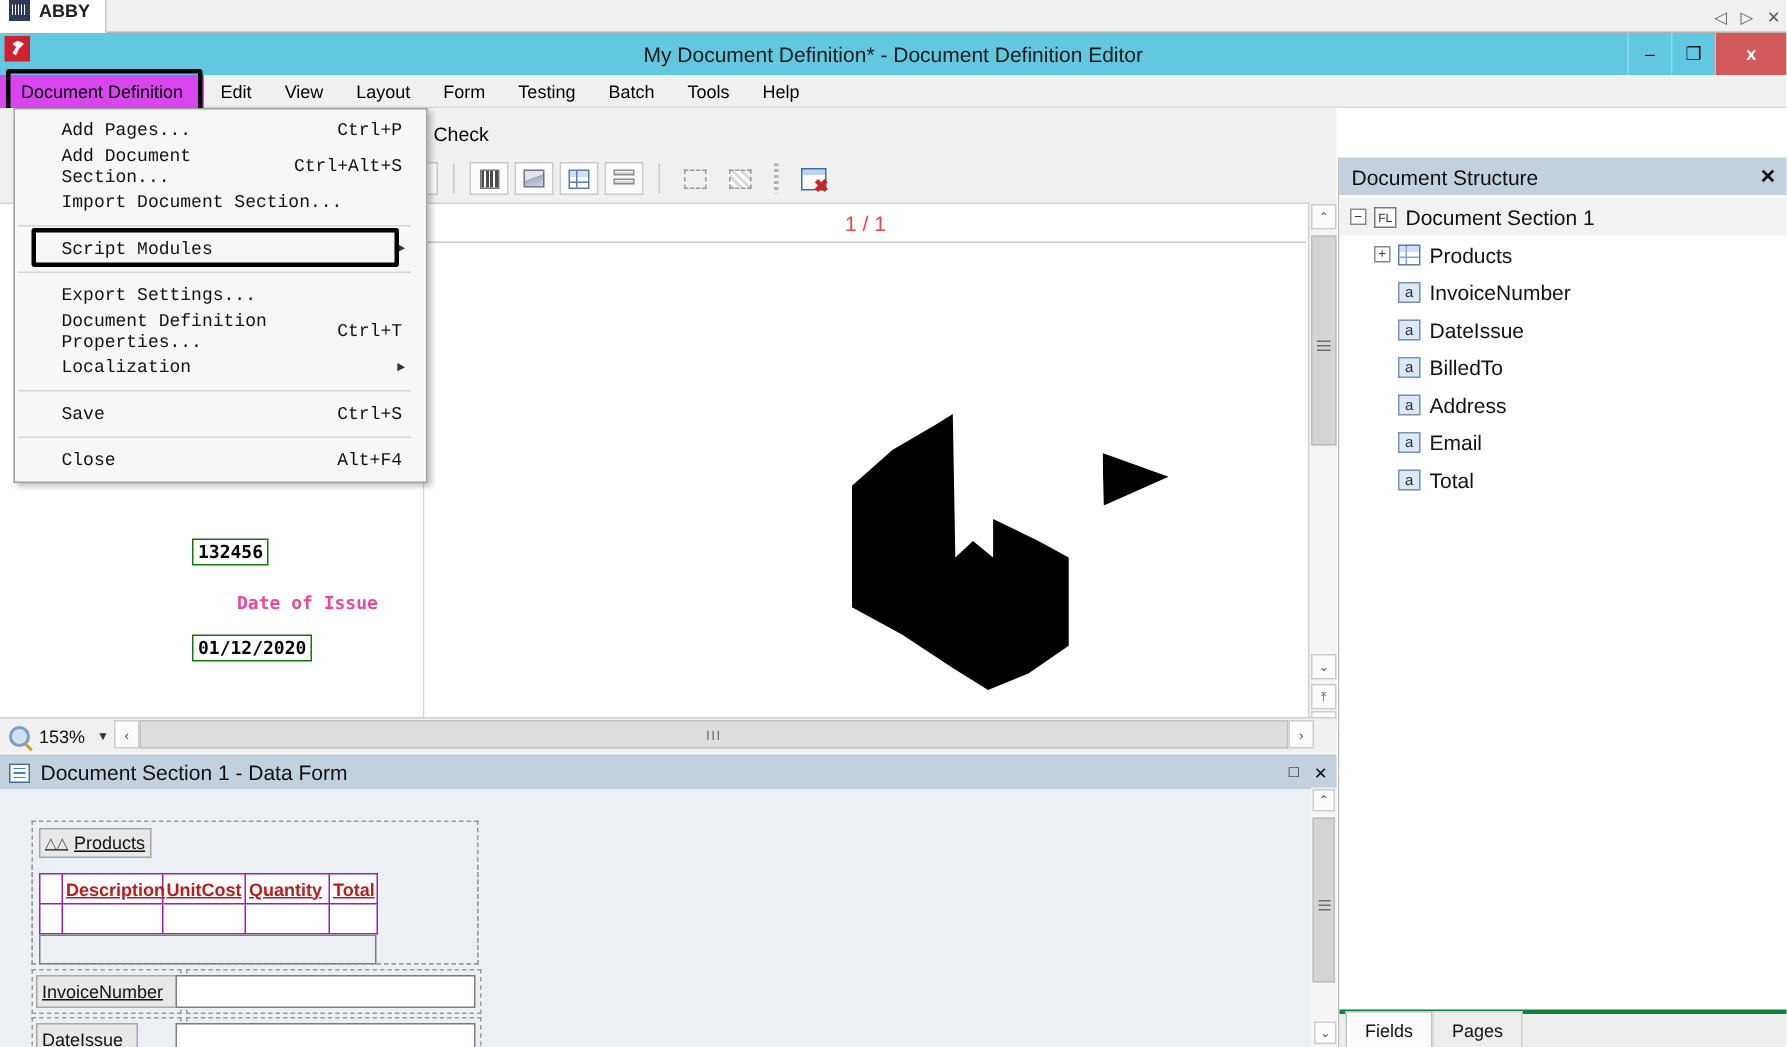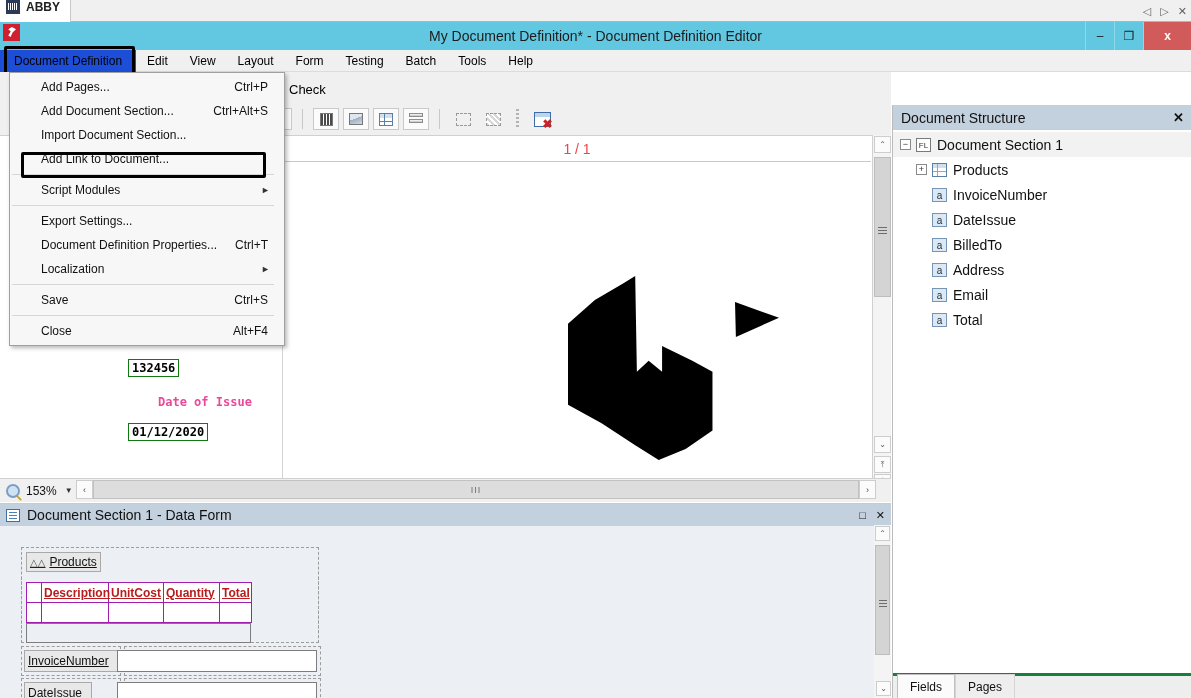--- a/index.html
+++ b/index.html
@@ -73,32 +73,32 @@
   .menubar-items { position: absolute; left: 0; top: 0; height: 22px; display: flex; }
   .menuitem {
     height: 22px; line-height: 22px; padding: 0 11px; font-size: 12px; color: #000;
     white-space: nowrap;
   }
   .menuitem.first { padding: 0 14px; }
   .menu-hl {
     position: absolute; left: 4px; top: -4px; width: 131px; height: 30px;
     border: 3px solid #000; border-radius: 2px; pointer-events: none;
   }
-  .menuitem.active { background: #1d4ed8; }
+  .menuitem.active { background: #d946ef; }
 
   
   .dropdown {
     position: absolute; left: 9px; top: 72px; width: 276px;
     background: #f7f7f7; border: 1px solid #a0a0a0;
     box-shadow: 2px 2px 4px rgba(0,0,0,.28);
     padding: 2px 0; z-index: 40;
   }
   .dd-row {
     position: relative; height: 24px; display: flex; align-items: center;
-    padding: 0 10px 0 31px; font-size: 12px; color: #111;
+    padding: 0 10px 0 31px; font-size: 12px; color: #111; font-family: Liberation Mono, monospace;
   }
   .dd-row .sc { margin-left: auto; font-size: 12px; color: #111; padding-right: 6px;}
   .dd-row .arrow { margin-left: auto; font-size: 9px; color: #333; padding-right: 4px;}
   .dd-sep { height: 1px; background: #d6d6d6; margin: 3px 10px 3px 2px; }
   .dd-hl {
     position: absolute; left: 21px; top: 152px; width: 245px; height: 26px;
     border: 3px solid #000; border-radius: 2px; pointer-events: none; z-index: 41;
   }
 
   
@@ -552,23 +552,20 @@
       <span>Add Pages...</span>
       <span class="sc">Ctrl+P</span>
     </div>
     <div class="dd-row">
       <span>Add Document Section...</span>
       <span class="sc">Ctrl+Alt+S</span>
     </div>
     <div class="dd-row">
       <span>Import Document Section...</span>
     </div>
-    <div class="dd-row">
-      <span>Add Link to Document...</span>
-    </div>
     <div class="dd-sep"></div>
     <div class="dd-row">
       <span>Script Modules</span>
       <span class="arrow">►</span>
     </div>
     <div class="dd-sep"></div>
     <div class="dd-row">
       <span>Export Settings...</span>
     </div>
     <div class="dd-row">

